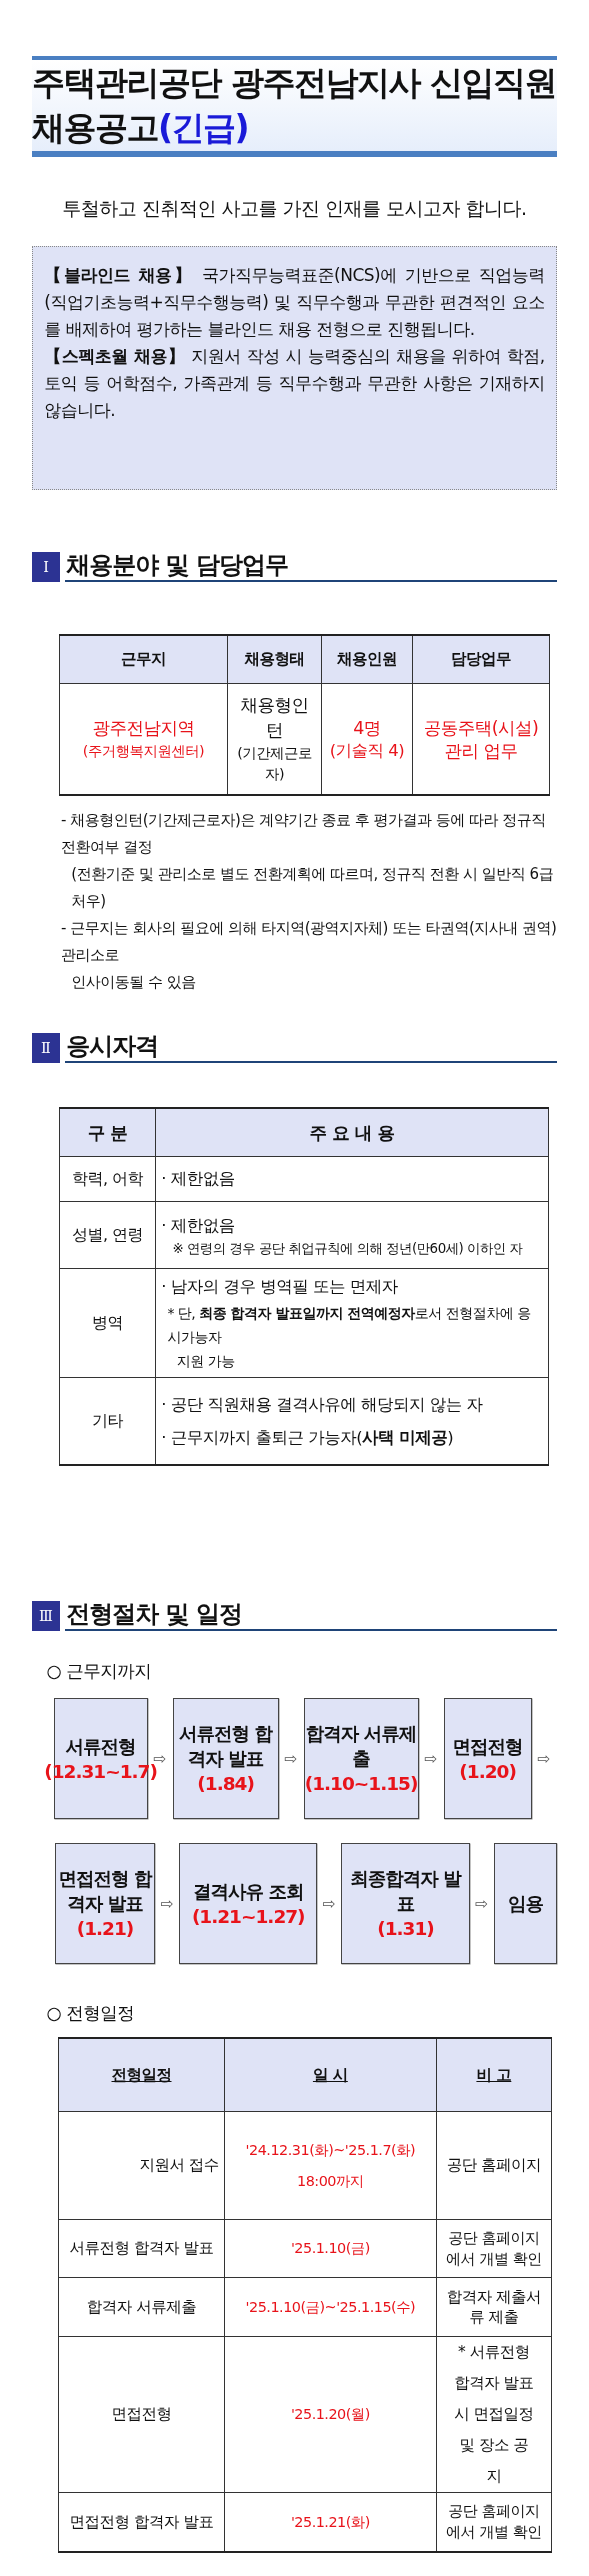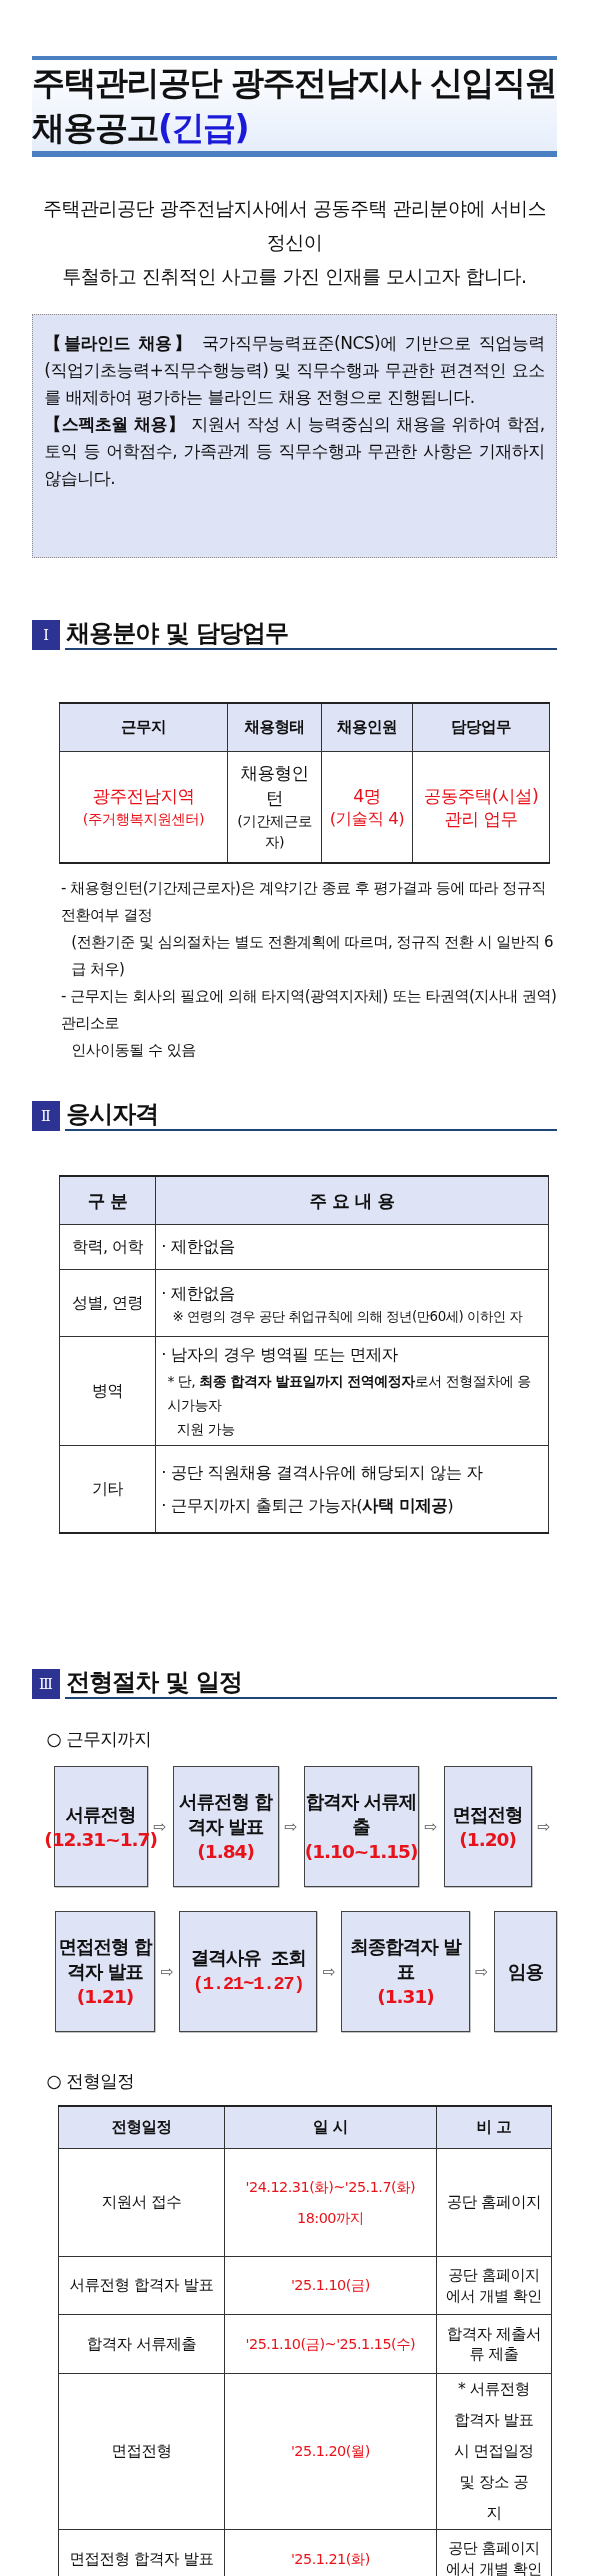--- a/index.html
+++ b/index.html
@@ -90,21 +90,20 @@
 </head>
 <body>
 
 <div class="page">
 
   <div class="title-banner">
     <h1><span>주택관리공단 광주전남지사 신입직원 채용공고</span><span class="urgent">(긴급)</span></h1>
   </div>
 
   <div class="intro">
-    <div>주택관리공단 광주전남지사에서 공동주택 관리분야에 서비스 정신이</div>
     <div>투철하고 진취적인 사고를 가진 인재를 모시고자 합니다.</div>
   </div>
 
   <div class="box-blue intro-box">
     <div style="text-align:justify;">
       <b>【블라인드 채용】</b>
       <span>국가직무능력표준(NCS)에 기반으로 직업능력(직업기초능력+직무수행능력) 및 직무수행과 무관한 편견적인 요소를 배제하여 평가하는 블라인드 채용 전형으로 진행됩니다.</span>
     </div>
     <div style="text-align:justify;">
       <b>【스펙초월 채용】</b>
@@ -140,21 +139,21 @@
       </td>
       <td class="center red">
         <div style="font-size:17.5px;line-height:25px;">공동주택(시설)</div>
         <div style="font-size:17.5px;">관리 업무</div>
       </td>
     </tr>
   </tbody>
     </table>
   <div style="margin:11.3px 0 0 29px;font-size:15px;line-height:27px;letter-spacing:-0.5px;">
     <div>- 채용형인턴(기간제근로자)은 계약기간 종료 후 평가결과 등에 따라 정규직 전환여부 결정</div>
-    <div style="padding-left:10.3px;">(전환기준 및 심의절차는 별도 전환계획에 따르며, 정규직 전환 시 일반직 6급 처우)</div>
+    <div style="padding-left:10.3px;">(전환기준 및 관리소로 별도 전환계획에 따르며, 정규직 전환 시 일반직 6급 처우)</div>
     <div>- 근무지는 회사의 필요에 의해 타지역(광역지자체) 또는 타권역(지사내 권역) 관리소로</div>
     <div style="padding-left:10.3px;">인사이동될 수 있음</div>
   </div>
 
   <div class="sec-head" style="margin-top:37px;">
     <div class="sec-num">Ⅱ</div>
     <div class="sec-title">응시자격</div>
   </div>
 
   <table class="tbl thick" style="width:490px;margin:44px 0 0 27px;">
@@ -221,46 +220,46 @@
       </div>
     <div class="flow-arrow">⇨</div>
   </div>
 
   <div class="flow-row" style="margin:24px 0 0 23px;">
     <div class="flow-box" style="width:103px;">
         <div>면접전형 합격자 발표</div>
         <div class="date">(1.21)</div>
       </div>
     <div class="flow-arrow">⇨</div>
-    <div class="flow-box" style="width:142px;font-family:Liberation Mono, monospace;">
+    <div class="flow-box" style="width:142px;">
         <div>결격사유 조회</div>
         <div class="date">(1.21~1.27)</div>
       </div>
     <div class="flow-arrow">⇨</div>
     <div class="flow-box" style="width:132px;">
         <div>최종합격자 발표</div>
         <div class="date">(1.31)</div>
       </div>
     <div class="flow-arrow">⇨</div>
     <div class="flow-box" style="width:65px;">
         <div>임용</div>
       </div>
   </div>
 
   <div class="circle-item" style="margin-top:36px;padding-left:14.4px;text-indent:0;">○ 전형일정</div>
 
   <table class="tbl thick" style="width:494px;margin:9.3px 0 0 26px;">
     <tbody>
-        <tr style="height:43px;">
+        <tr style="height:74px;text-decoration:underline;">
       <th style="width:166px;">전형일정</th>
       <th style="width:159px;">일   시</th>
       <th>비   고</th>
     </tr>
     <tr style="height:108px;">
-      <td class="center" style="font-size:15.5px;">지원서 접수</td>
+      <td class="center" style="font-size:15.5px;text-align:right;">지원서 접수</td>
       <td class="center red" style="font-size:14.4px;line-height:31px;padding:0 20.6px;">'24.12.31(화)~'25.1.7(화) 18:00까지</td>
       <td class="center" style="font-size:15.5px;">공단 홈페이지</td>
     </tr>
     <tr style="height:58px;">
       <td class="center" style="font-size:15.5px;">서류전형 합격자 발표</td>
       <td class="center red" style="font-size:14.4px;">'25.1.10(금)</td>
       <td class="center" style="font-size:15px;">공단 홈페이지에서 개별 확인</td>
     </tr>
     <tr style="height:59px;">
       <td class="center" style="font-size:15.5px;">합격자 서류제출</td>

